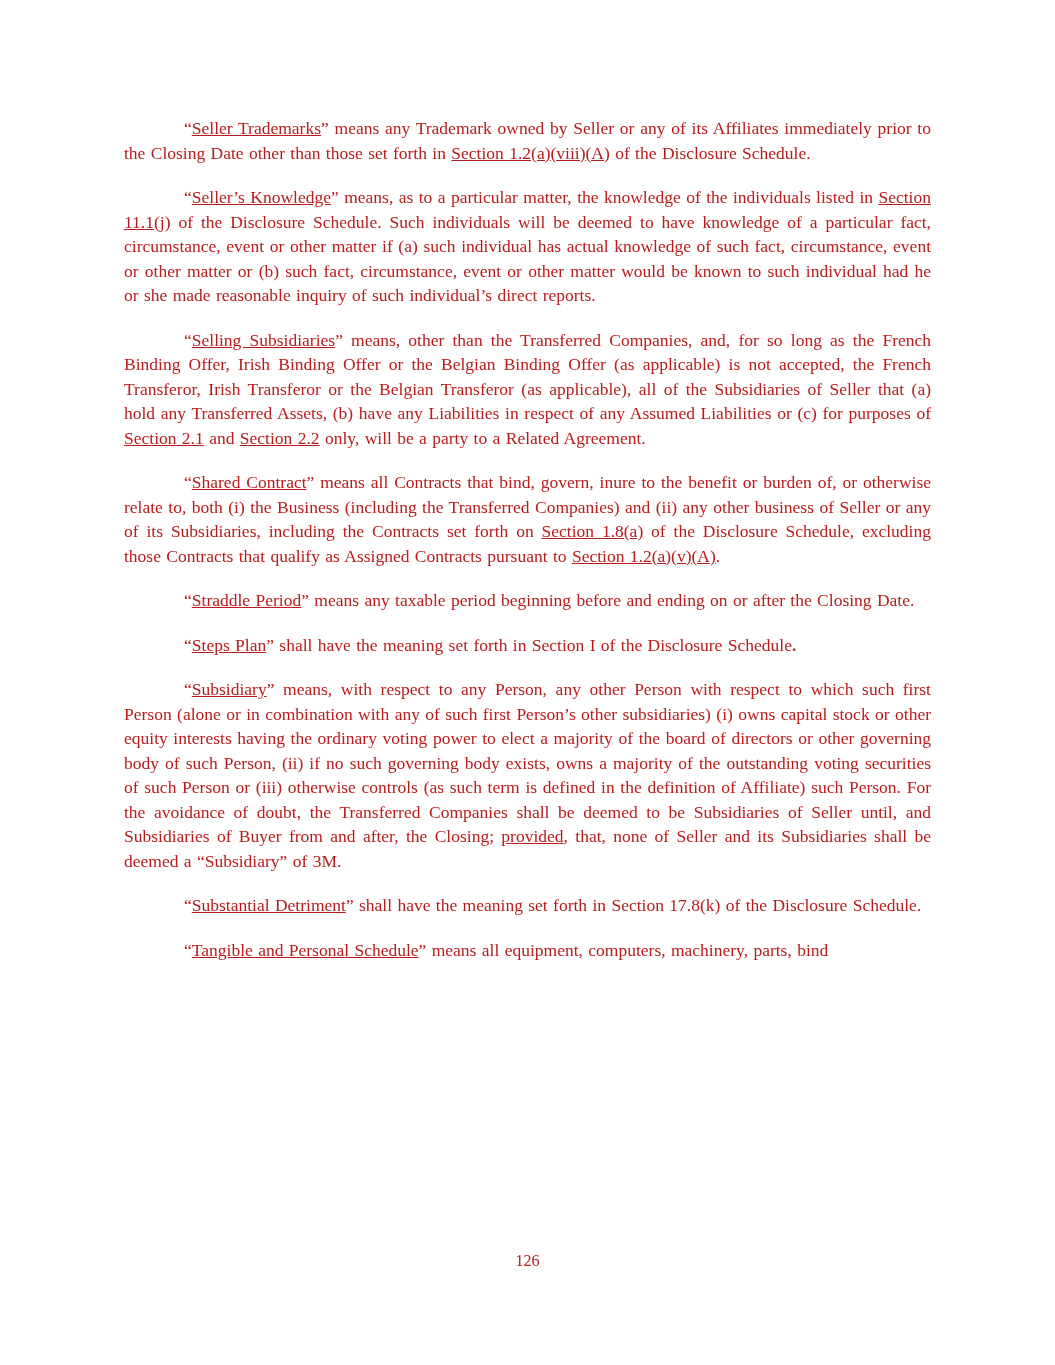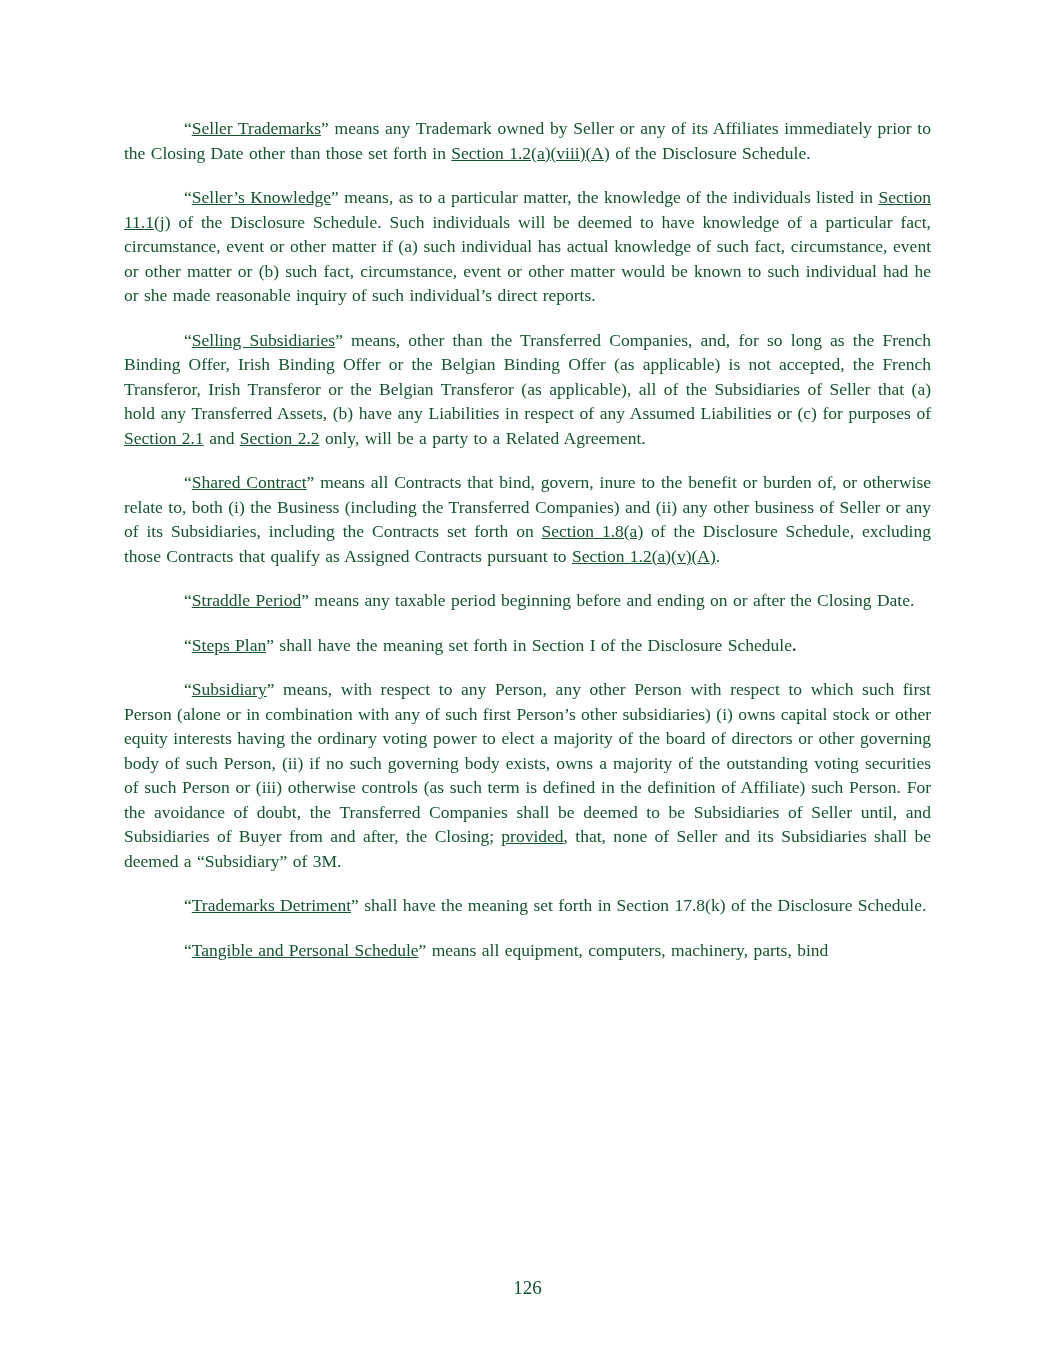--- a/index.html
+++ b/index.html
@@ -6,58 +6,58 @@
     margin: 0;
     padding: 0;
     background: #ffffff;
   }
   .page {
     position: relative;
     width: 1055px;
     height: 1365px;
     background: #ffffff;
     font-family: "Liberation Serif", serif;
-    color: #14532d;
+    color: #b91c1c;
     overflow: hidden;
   }
   .content {
     position: absolute;
     left: 124px;
     top: 116px;
     width: 807px;
   }
   p.para {
     margin: 0 0 20px 0;
     font-size: 17.5px;
     line-height: 24.5px;
     text-align: justify;
     text-indent: 60px;
     word-spacing: 1px;
   }
   .u { text-decoration: underline; }
   .b { font-weight: bold; }
   .pageno {
     position: absolute;
-    top: 1276px;
+    top: 1249px;
     left: 0;
     width: 100%;
     text-align: center;
-    font-size: 19px;
+    font-size: 16px;
     line-height: 24.5px;
   }
 </style>
 </head>
 <body>
 
 <div class="page">
   <div class="content">
       <p class="para"><span>“</span><span class="u">Seller Trademarks</span><span>” means any Trademark owned by Seller or any of its Affiliates immediately prior to the Closing Date other than those set forth in </span><span class="u">Section 1.2(a)(viii)(A)</span><span> of the Disclosure Schedule.</span></p>
       <p class="para"><span>“</span><span class="u">Seller’s Knowledge</span><span>” means, as to a particular matter, the knowledge of the individuals listed in </span><span class="u">Section 11.1(j)</span><span> of the Disclosure Schedule. Such individuals will be deemed to have knowledge of a particular fact, circumstance, event or other matter if (a) such individual has actual knowledge of such fact, circumstance, event or other matter or (b) such fact, circumstance, event or other matter would be known to such individual had he or she made reasonable inquiry of such individual’s direct reports.</span></p>
       <p class="para"><span>“</span><span class="u">Selling Subsidiaries</span><span>” means, other than the Transferred Companies, and, for so long as the French Binding Offer, Irish Binding Offer or the Belgian Binding Offer (as applicable) is not accepted, the French Transferor, Irish Transferor or the Belgian Transferor (as applicable), all of the Subsidiaries of Seller that (a) hold any Transferred Assets, (b) have any Liabilities in respect of any Assumed Liabilities or (c) for purposes of </span><span class="u">Section 2.1</span><span> and </span><span class="u">Section 2.2</span><span> only, will be a party to a Related Agreement.</span></p>
       <p class="para"><span>“</span><span class="u">Shared Contract</span><span>” means all Contracts that bind, govern, inure to the benefit or burden of, or otherwise relate to, both (i) the Business (including the Transferred Companies) and (ii) any other business of Seller or any of its Subsidiaries, including the Contracts set forth on </span><span class="u">Section 1.8(a)</span><span> of the Disclosure Schedule, excluding those Contracts that qualify as Assigned Contracts pursuant to </span><span class="u">Section 1.2(a)(v)(A)</span><span>.</span></p>
       <p class="para"><span>“</span><span class="u">Straddle Period</span><span>” means any taxable period beginning before and ending on or after the Closing Date.</span></p>
       <p class="para"><span>“</span><span class="u">Steps Plan</span><span>” shall have the meaning set forth in Section I of the Disclosure Schedule</span><span class="b">.</span></p>
       <p class="para"><span>“</span><span class="u">Subsidiary</span><span>” means, with respect to any Person, any other Person with respect to which such first Person (alone or in combination with any of such first Person’s other subsidiaries) (i) owns capital stock or other equity interests having the ordinary voting power to elect a majority of the board of directors or other governing body of such Person, (ii) if no such governing body exists, owns a majority of the outstanding voting securities of such Person or (iii) otherwise controls (as such term is defined in the definition of Affiliate) such Person. For the avoidance of doubt, the Transferred Companies shall be deemed to be Subsidiaries of Seller until, and Subsidiaries of Buyer from and after, the Closing; </span><span class="u">provided</span><span>, that, none of Seller and its Subsidiaries shall be deemed a “Subsidiary” of 3M.</span></p>
-      <p class="para"><span>“</span><span class="u">Trademarks Detriment</span><span>” shall have the meaning set forth in Section 17.8(k) of the Disclosure Schedule.</span></p>
+      <p class="para"><span>“</span><span class="u">Substantial Detriment</span><span>” shall have the meaning set forth in Section 17.8(k) of the Disclosure Schedule.</span></p>
       <p class="para"><span>“</span><span class="u">Tangible and Personal Schedule</span><span>” means all equipment, computers, machinery, parts, bind</span></p>
     </div>
   <div class="pageno">126</div>
 </div>
 
 </body></html>

